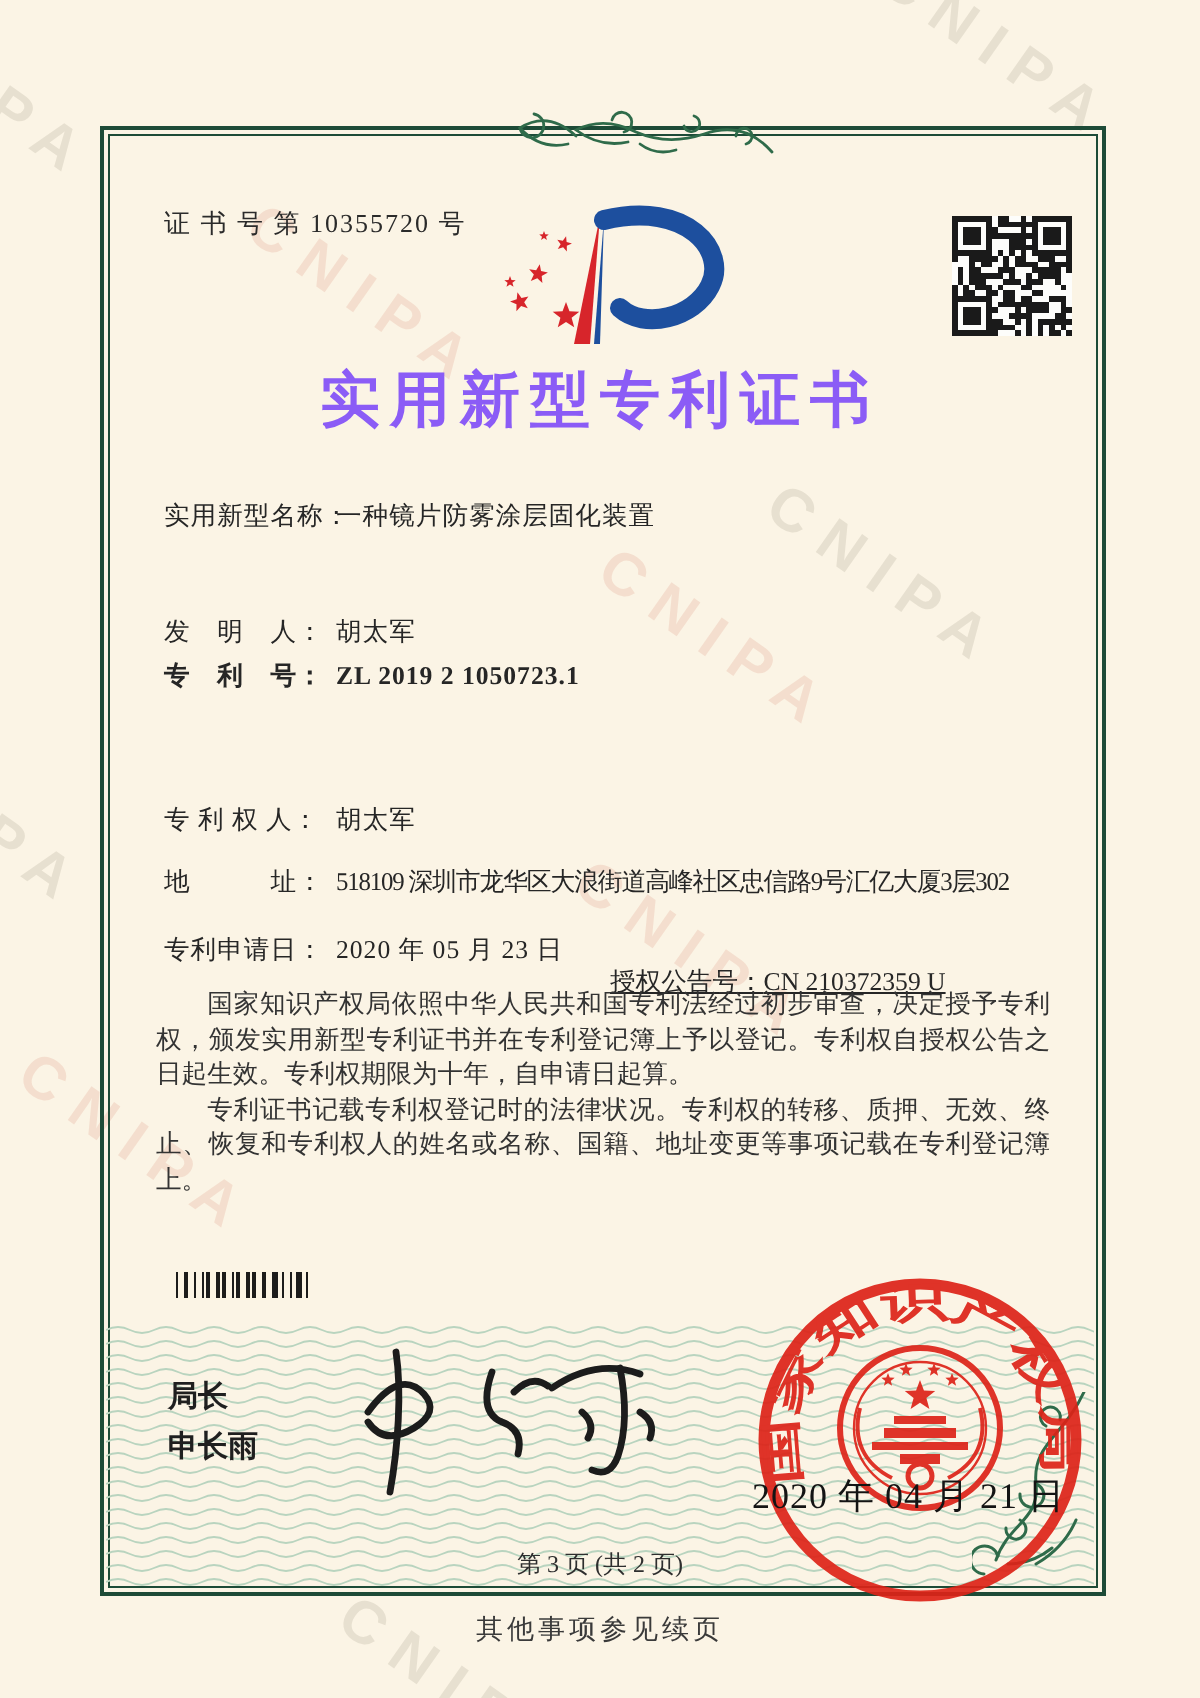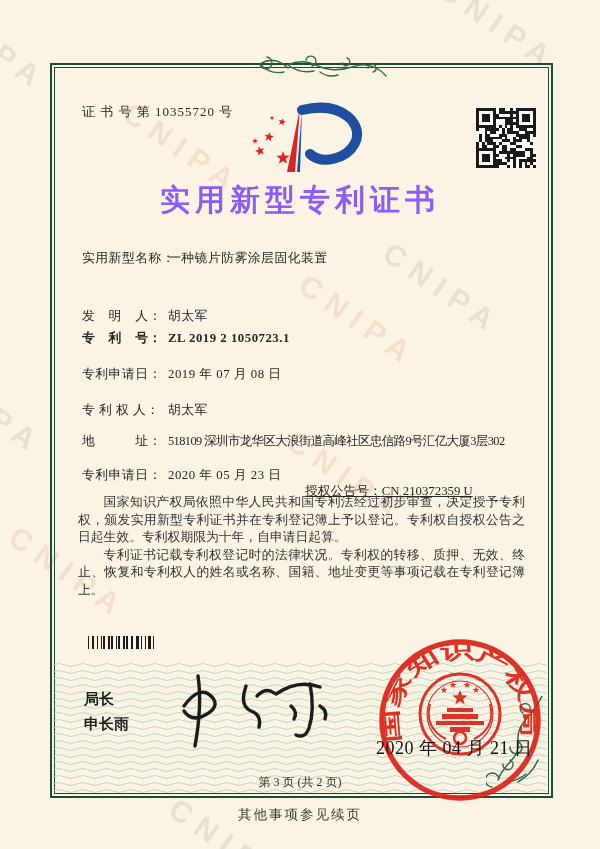--- a/index.html
+++ b/index.html
@@ -409,23 +409,20 @@
 
   <div class="frow" style="top:250px;">
     <span class="flabel">实用新型名称：</span><span class="fvalue">一种镜片防雾涂层固化装置</span>
   </div>
   <div class="frow" style="top:308px;">
     <span class="flabel">发　明　人：</span><span class="fvalue">胡太军</span>
   </div>
   <div class="frow" style="top:330px;font-weight:bold;">
     <span class="flabel">专　利　号：</span><span class="fvalue">ZL 2019 2 1050723.1</span>
   </div>
-  <div class="frow" style="top:366px;">
-    <span class="flabel">专利申请日：</span><span class="fvalue">2019 年 07 月 08 日</span>
-  </div>
   <div class="frow" style="top:402px;">
     <span class="flabel">专 利 权 人：</span><span class="fvalue">胡太军</span>
   </div>
   <div class="frow" style="top:433px;">
     <span class="flabel">地　　　址：</span><span class="fvalue condensed">518109 深圳市龙华区大浪街道高峰社区忠信路9号汇亿大厦3层302</span>
   </div>
   <div class="frow" style="top:467px;">
     <span class="flabel">专利申请日：</span><span class="fvalue">2020 年 05 月 23 日</span>
     <span class="fpair2">
       <span>授权公告号：</span><span>CN 210372359 U</span>

